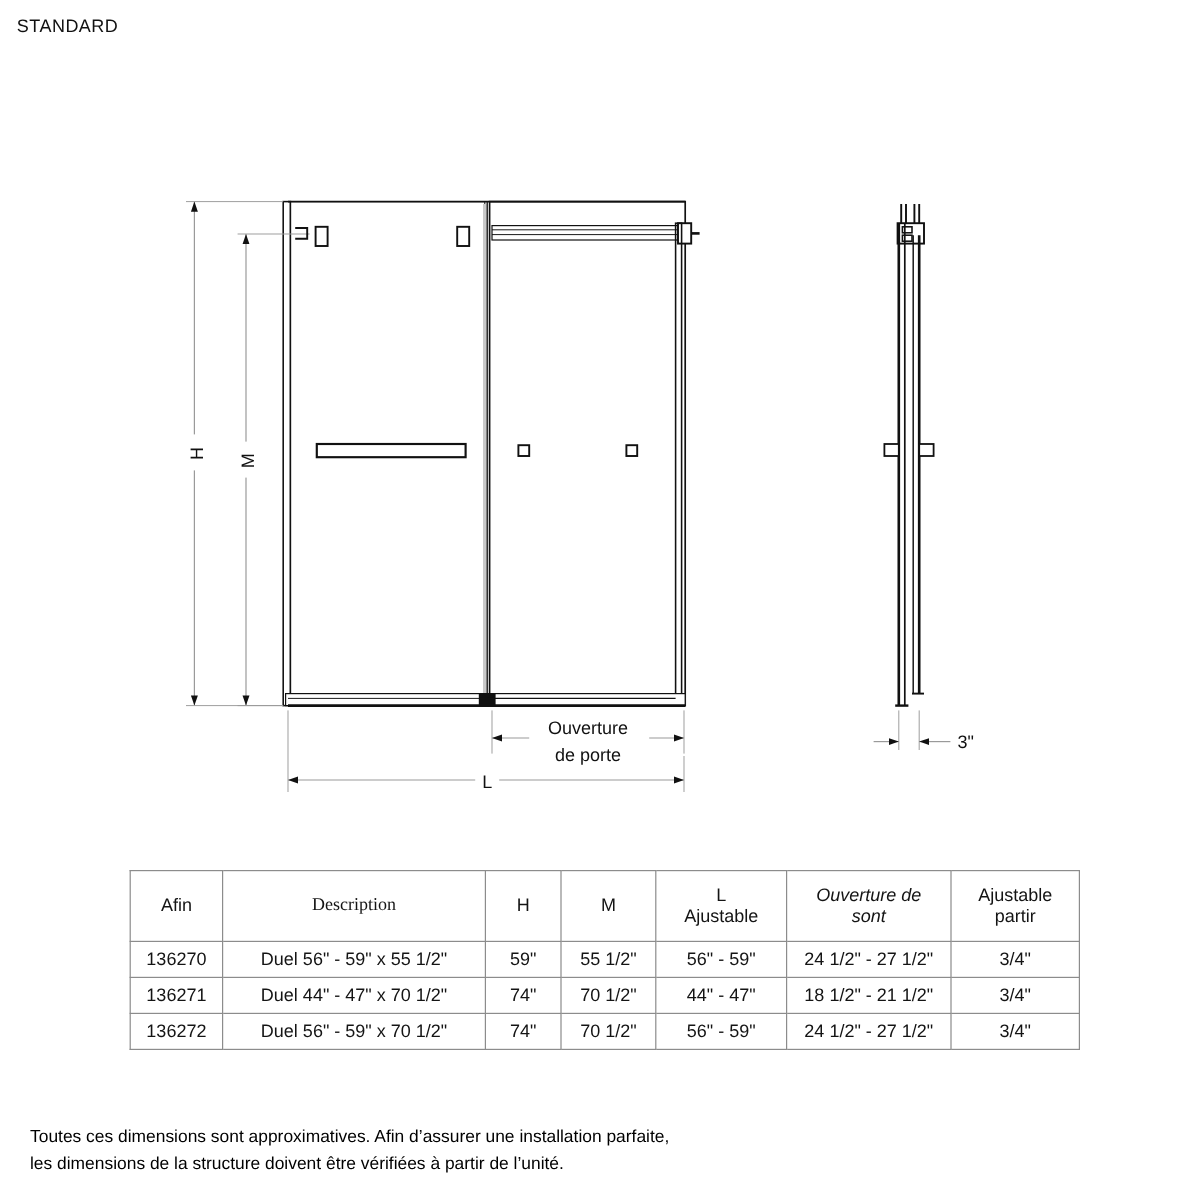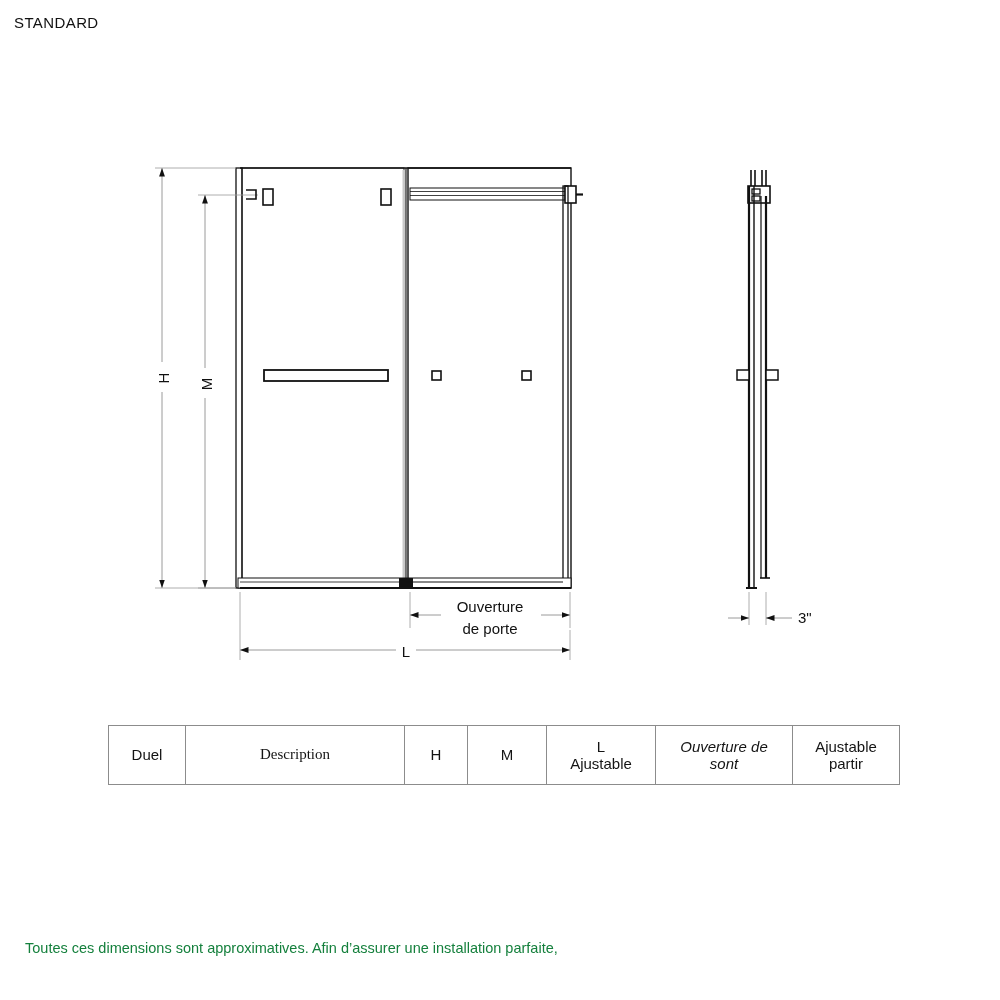--- a/index.html
+++ b/index.html
@@ -85,21 +85,21 @@
   .hdr-two-line span { display: block; }
 
   
   #footnote {
     position: absolute;
     left: 25px;
     top: 938px;
     width: 700px;
     font-size: 14.5px;
     line-height: 1.5;
-    color: #15803d;
+    color: #000000;
   }
   #footnote span { display: block; white-space: nowrap; }
 
   
   #drawing-svg text {
     font-family: "Liberation Sans", sans-serif;
     fill: #111;
   }
   .dim-label { font-size: 15px; }
 </style>
@@ -243,40 +243,68 @@
         <path d="M766,618 L792,618" stroke="#9a9a9a" stroke-width="1" marker-start="url(#arrR)"></path>
         <text class="dim-label" x="798" y="623">3"</text>
       </g>
     </g>
   </svg>
 
   <div id="spec-table-wrap">
     <table class="spec">
       <thead>
         <tr>
-          <th class="col-code">Duel</th>
+          <th class="col-code">Afin</th>
           <th class="col-desc">Description</th>
           <th class="col-h">H</th>
           <th class="col-m">M</th>
           <th class="col-l hdr-two-line">
             <span>L</span>
             <span>Ajustable</span>
           </th>
           <th class="col-ouv hdr-two-line">
             <span>Ouverture de</span>
             <span>sont</span>
           </th>
           <th class="col-aju hdr-two-line">
             <span>Ajustable</span>
             <span>partir</span>
           </th>
         </tr>
       </thead>
       <tbody>
+        <tr>
+          <td>136270</td>
+          <td>Duel  56" - 59" x 55 1/2"</td>
+          <td>59"</td>
+          <td>55 1/2"</td>
+          <td>56" - 59"</td>
+          <td>24 1/2" - 27 1/2"</td>
+          <td>3/4"</td>
+        </tr>
+        <tr>
+          <td>136271</td>
+          <td>Duel 44" - 47" x 70 1/2"</td>
+          <td>74"</td>
+          <td>70 1/2"</td>
+          <td>44" - 47"</td>
+          <td>18 1/2" - 21 1/2"</td>
+          <td>3/4"</td>
+        </tr>
+        <tr>
+          <td>136272</td>
+          <td>Duel 56" - 59" x 70 1/2"</td>
+          <td>74"</td>
+          <td>70 1/2"</td>
+          <td>56" - 59"</td>
+          <td>24 1/2" - 27 1/2"</td>
+          <td>3/4"</td>
+        </tr>
       </tbody>
     </table>
   </div>
 
   <div id="footnote">
     <span>Toutes ces dimensions sont approximatives. Afin d’assurer une installation parfaite,</span>
+    <span>les dimensions de la structure doivent être vérifiées à partir de l’unité.</span>
   </div>
 
 </div>
 
 </body></html>

